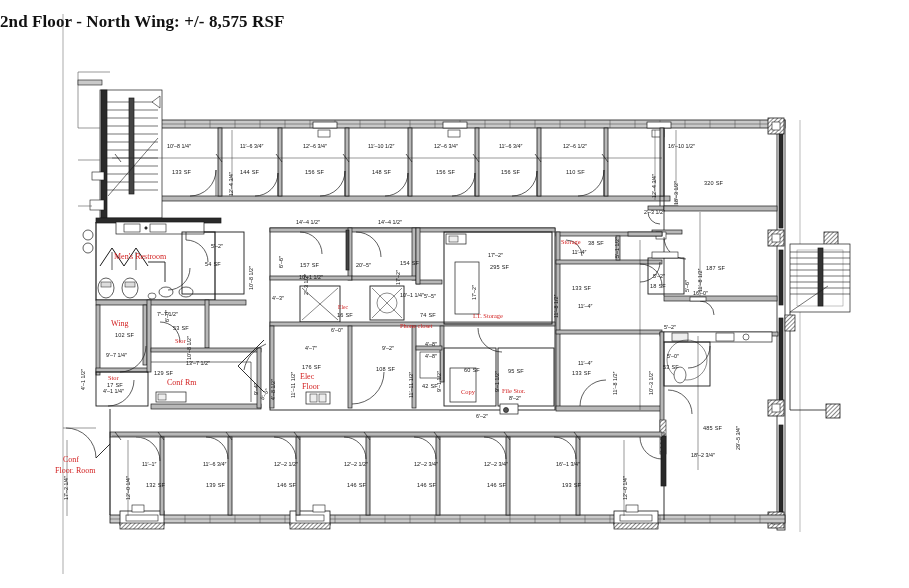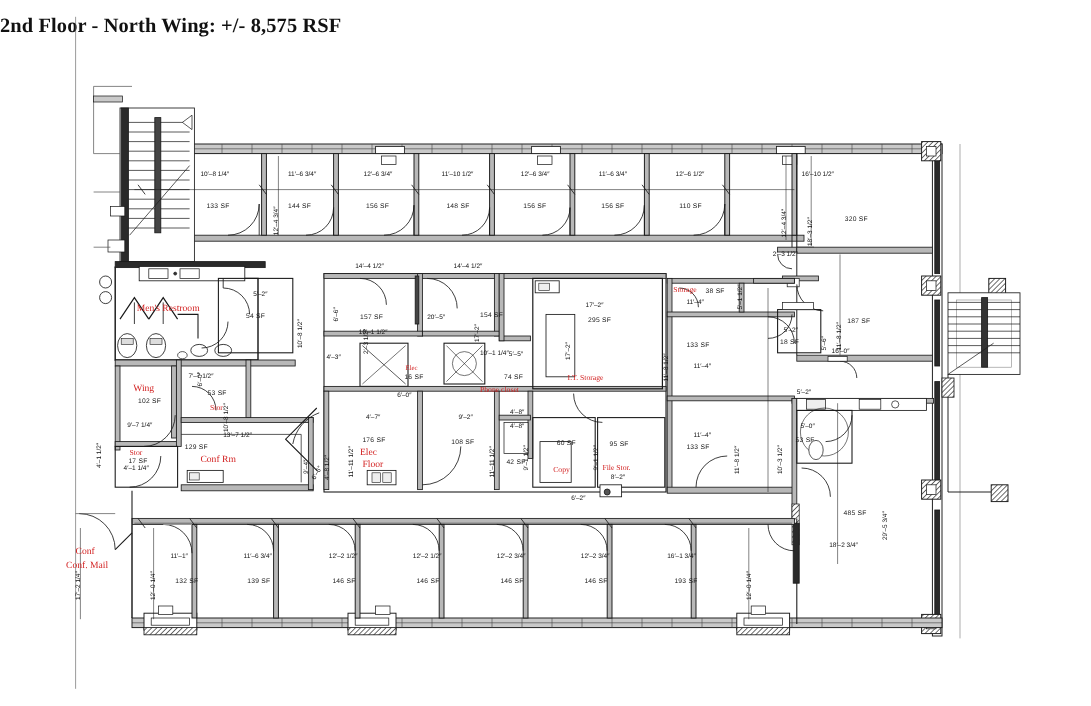--- a/index.html
+++ b/index.html
@@ -590,21 +590,21 @@
 
   <div class="lbl dim" style="left:664px;top:324px;">5′–2″</div>
   <div class="lbl dim" style="left:667px;top:353px;">5′–0″</div>
   <div class="lbl sf" style="left:663px;top:364px;">53 SF</div>
   <div class="lbl dimv" style="left:648px;top:395px;transform:rotate(-90deg);">10′–3 1/2″</div>
   <div class="lbl sf" style="left:703px;top:425px;">485 SF</div>
   <div class="lbl dim" style="left:691px;top:452px;">18′–2 3/4″</div>
   <div class="lbl dimv" style="left:735px;top:450px;transform:rotate(-90deg);">29′–5 3/4″</div>
 
   <div class="lbl rm" style="left:63px;top:455px;">Conf</div>
-  <div class="lbl rm" style="left:55px;top:466px;">Conf. Mail</div>
+  <div class="lbl rm" style="left:55px;top:466px;">Floor. Room</div>
   <div class="lbl dimv" style="left:63px;top:500px;transform:rotate(-90deg);">17′–2 1/4″</div>
   <div class="lbl dimv" style="left:125px;top:500px;transform:rotate(-90deg);">12′–0 1/4″</div>
   <div class="lbl dimv" style="left:622px;top:500px;transform:rotate(-90deg);">12′–0 1/4″</div>
 
   <div class="lbl dim" style="left:142px;top:461px;">11′–1″</div>
   <div class="lbl dim" style="left:203px;top:461px;">11′–6 3/4″</div>
   <div class="lbl dim" style="left:274px;top:461px;">12′–2 1/2″</div>
   <div class="lbl dim" style="left:344px;top:461px;">12′–2 1/2″</div>
   <div class="lbl dim" style="left:414px;top:461px;">12′–2 3/4″</div>
   <div class="lbl dim" style="left:484px;top:461px;">12′–2 3/4″</div>

